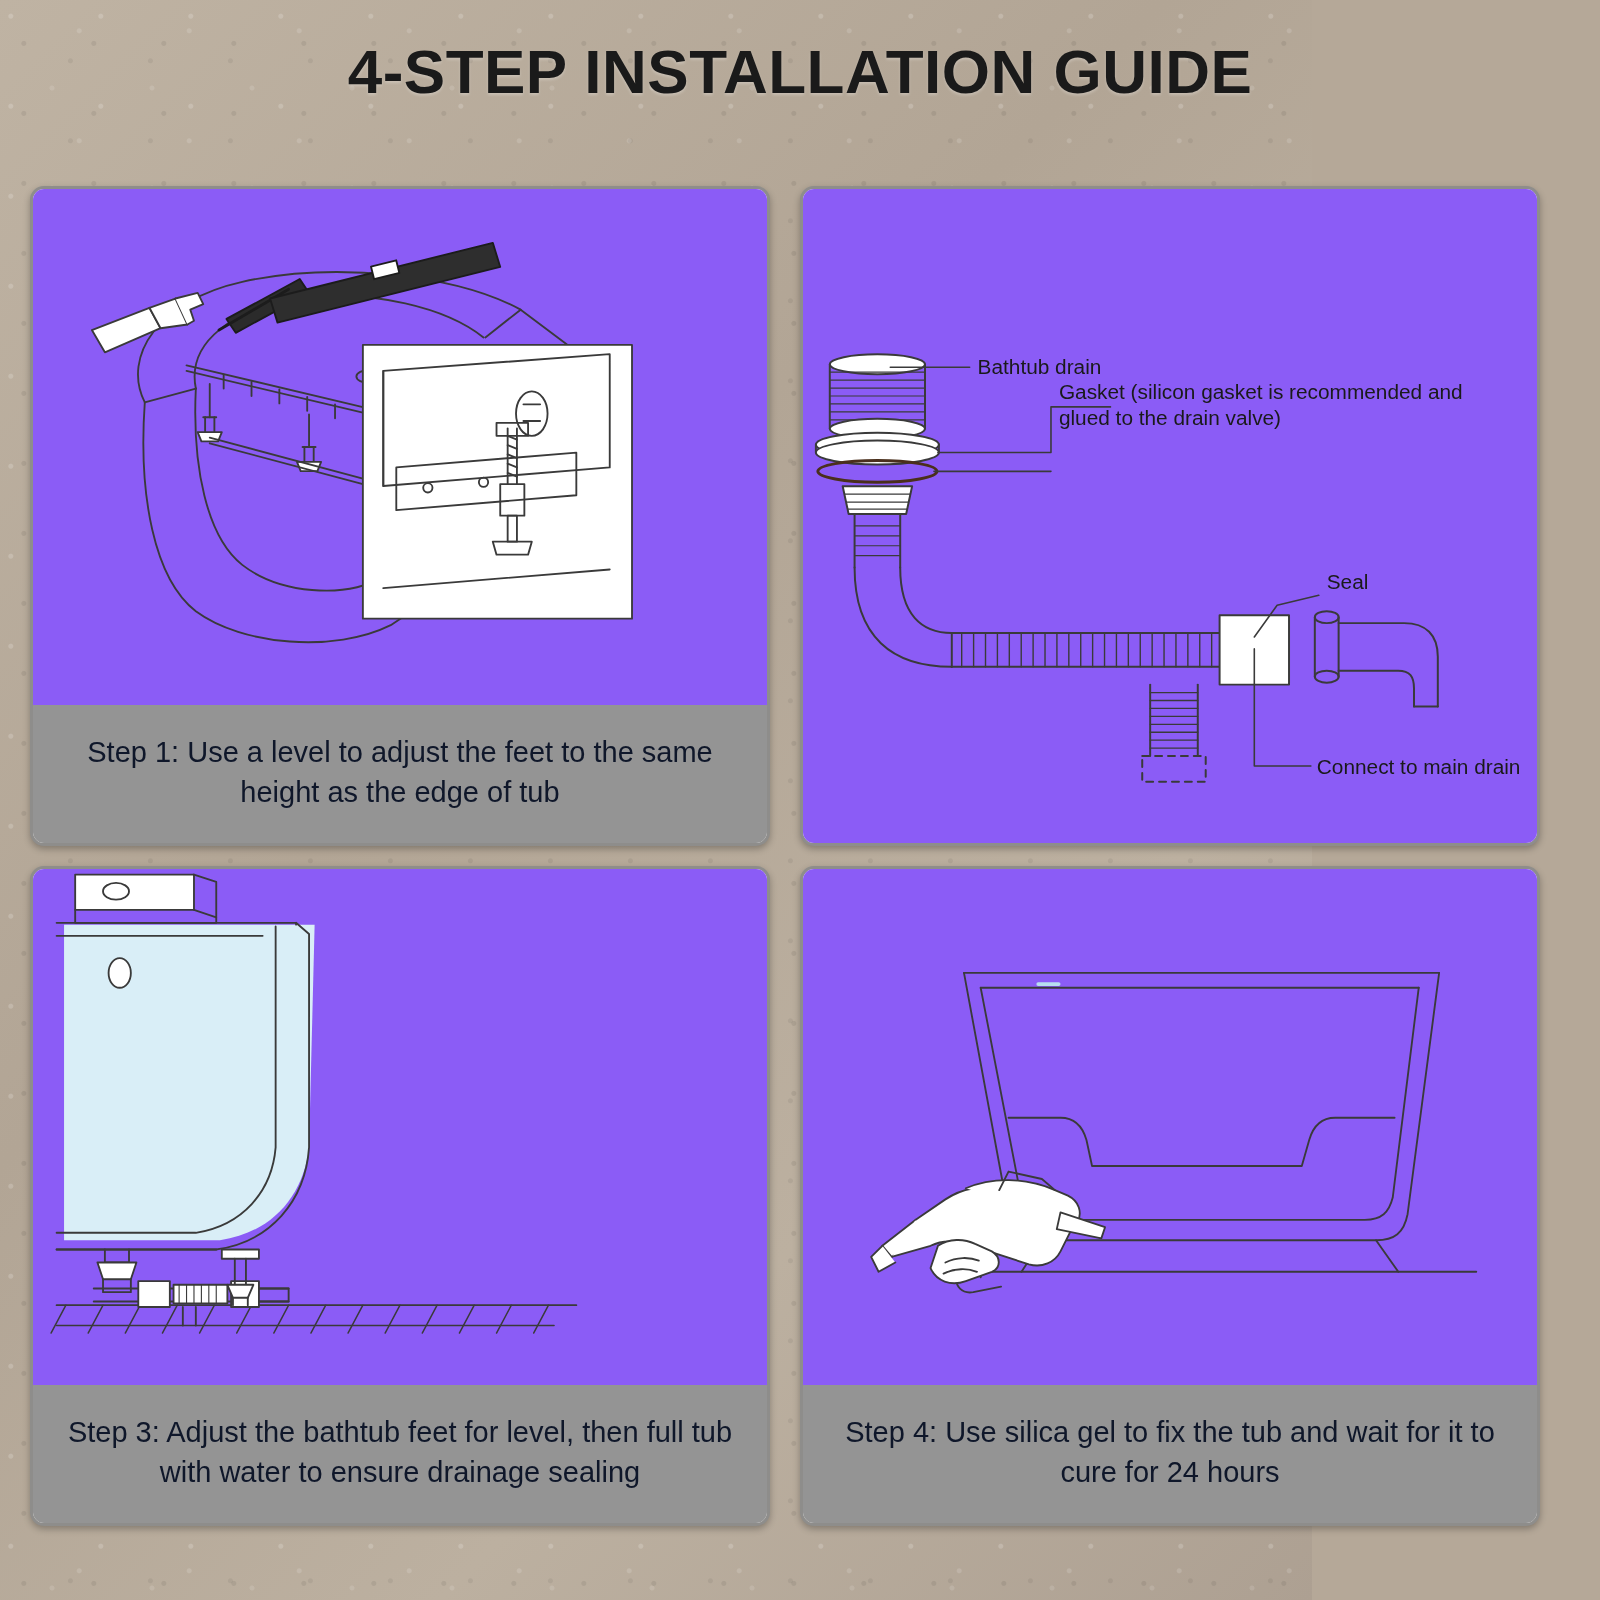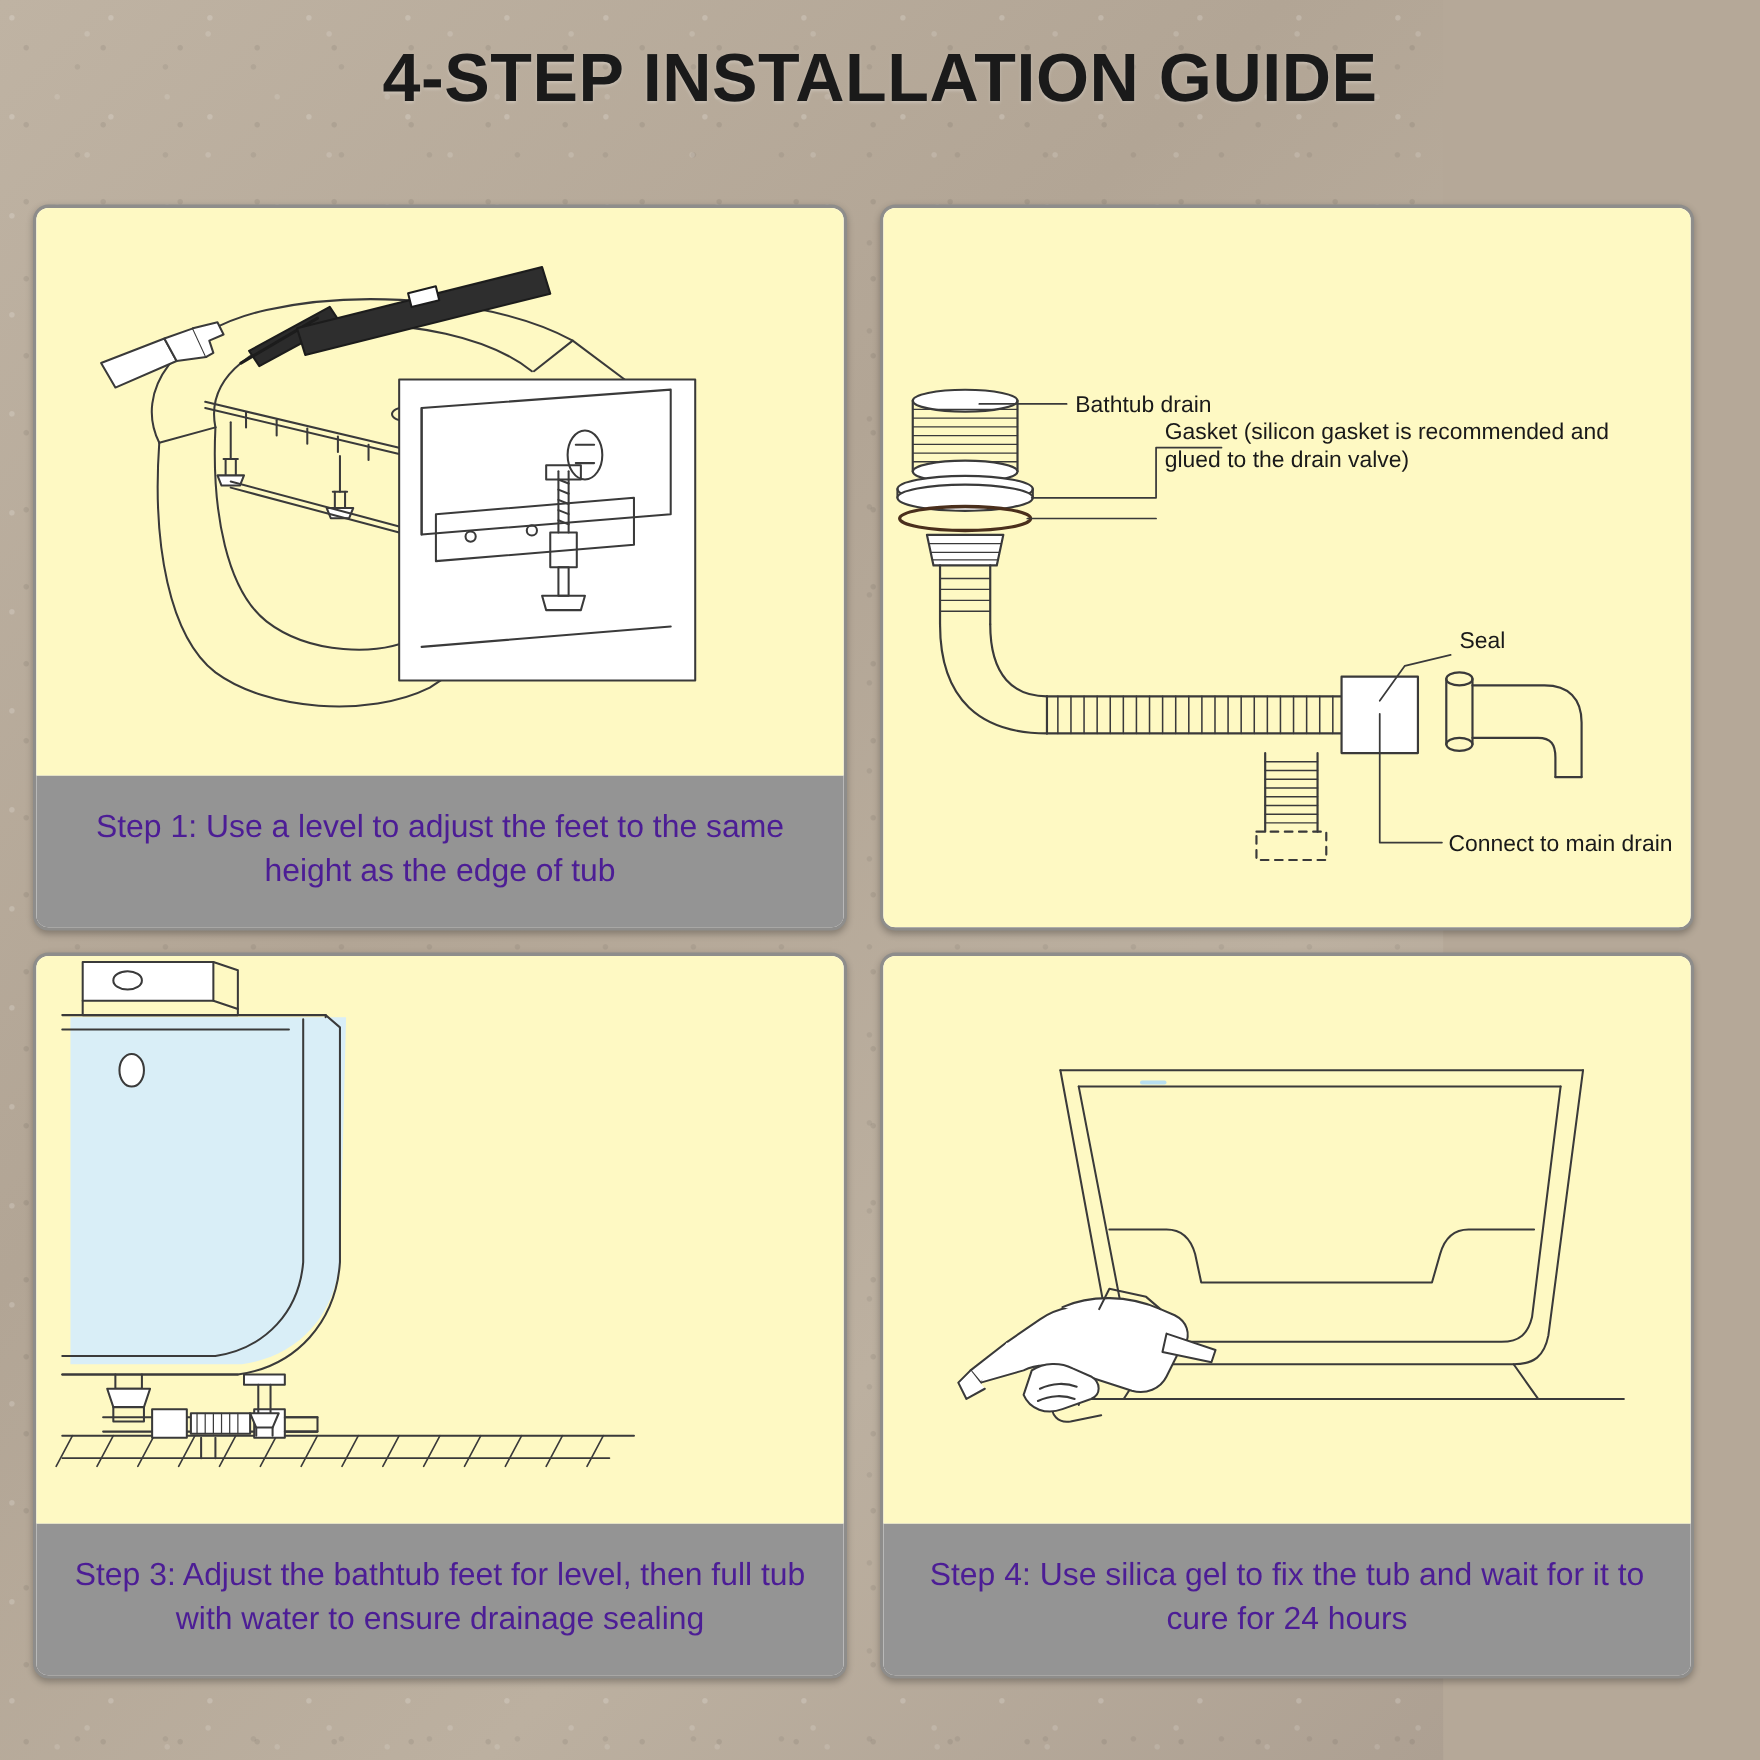--- a/index.html
+++ b/index.html
@@ -61,32 +61,32 @@
     border-radius: 14px;
     border: 3px solid #8e8d8b;
     box-shadow: 0 3px 7px rgba(0,0,0,0.28);
     overflow: hidden;
     display: flex;
     flex-direction: column;
   }
   .figure {
     position: relative;
     flex: 1 1 auto;
-    background: #fef9c3;
+    background: #8b5cf6;
     overflow: hidden;
   }
   .figure svg {
     display: block;
     width: 100%;
     height: 100%;
   }
   .caption {
     flex: 0 0 auto;
     background: #949494;
-    color: #4c1d95;
+    color: #0f172a;
     font-size: 29px;
     line-height: 1.38;
     text-align: center;
     padding: 16px 18px 20px 18px;
     min-height: 102px;
     display: flex;
     align-items: center;
     justify-content: center;
   }
   .caption span { display: block; }

